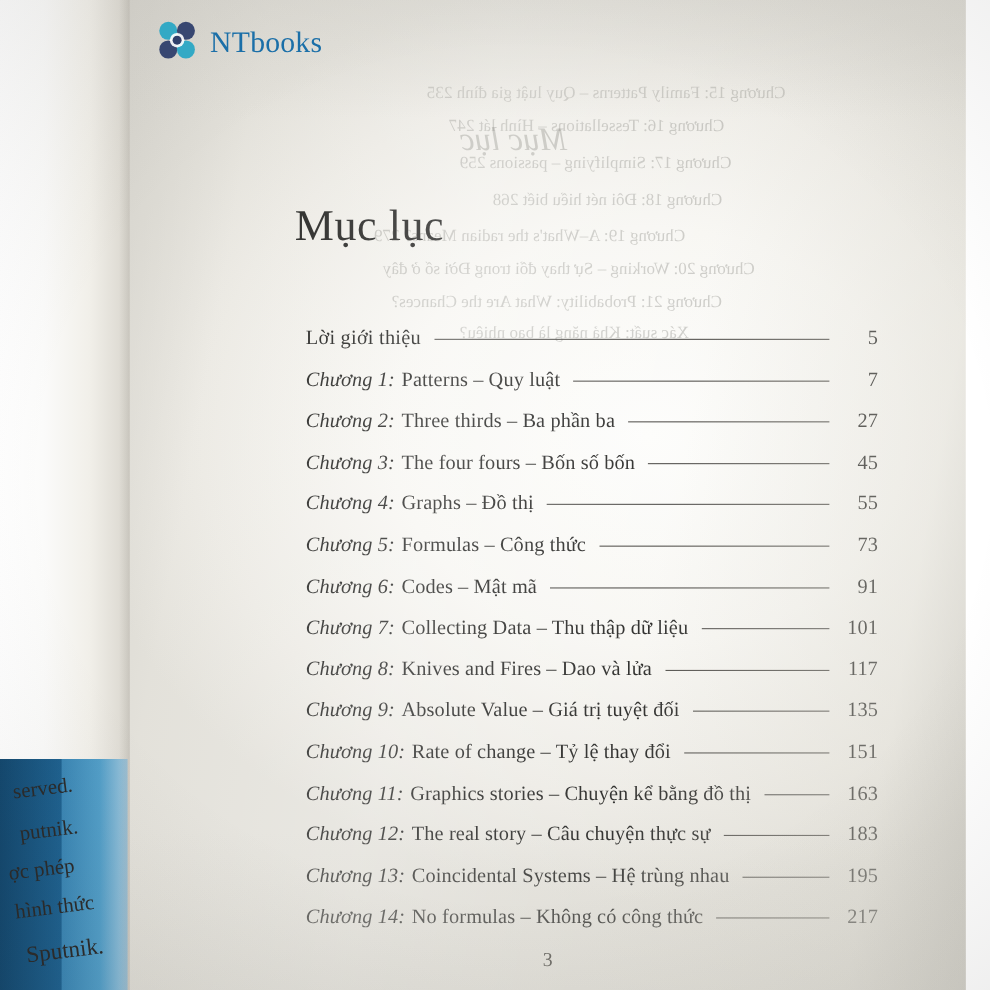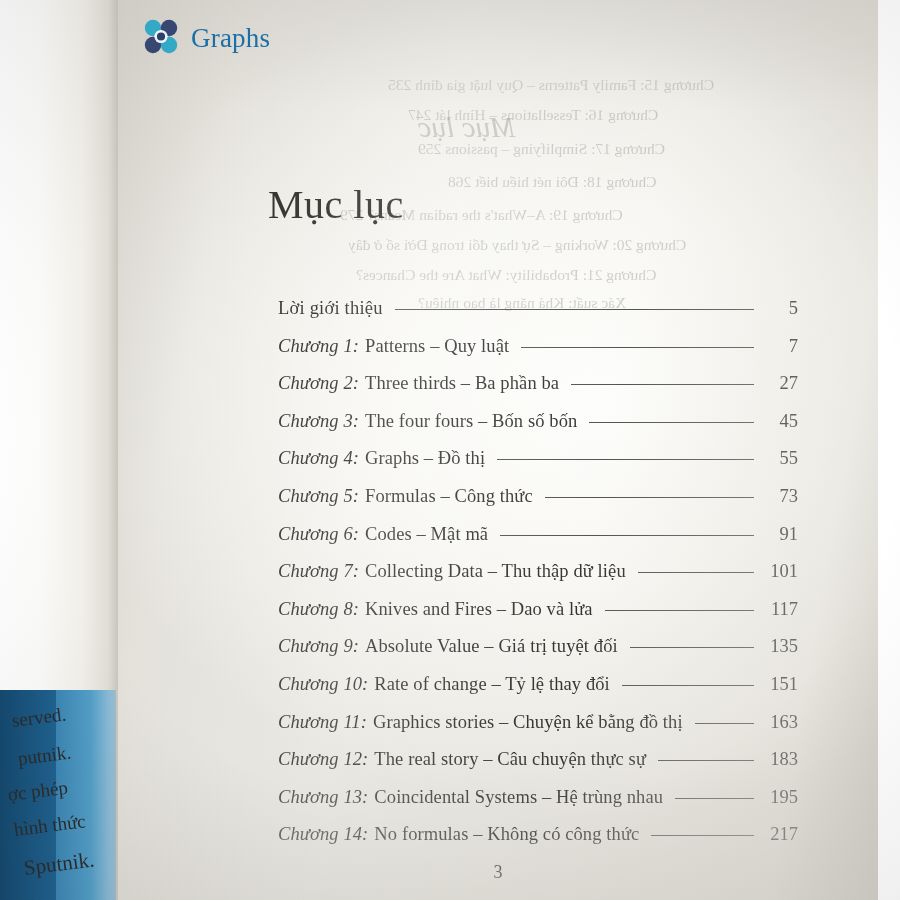--- a/index.html
+++ b/index.html
@@ -398,17 +398,17 @@
     <div class="logo-mark">
       <svg width="44" height="44" viewBox="0 0 44 44" xmlns="http://www.w3.org/2000/svg">
         <circle cx="13" cy="12" r="8.2" fill="#2aa7c4" opacity="0.95"></circle>
         <circle cx="29" cy="12" r="8.2" fill="#2f3f6b" opacity="0.95"></circle>
         <circle cx="13" cy="29" r="8.2" fill="#2f3f6b" opacity="0.95"></circle>
         <circle cx="29" cy="29" r="8.2" fill="#2aa7c4" opacity="0.95"></circle>
         <circle cx="21" cy="20.5" r="6.6" fill="#ffffff" opacity="0.9"></circle>
         <circle cx="21" cy="20.5" r="4.1" fill="#2f3f6b"></circle>
       </svg>
     </div>
-    <div class="logo-text">Graphs</div>
+    <div class="logo-text">NTbooks</div>
   </div>
 
   <div class="vignette"></div>
 </div>
 
 </body></html>

